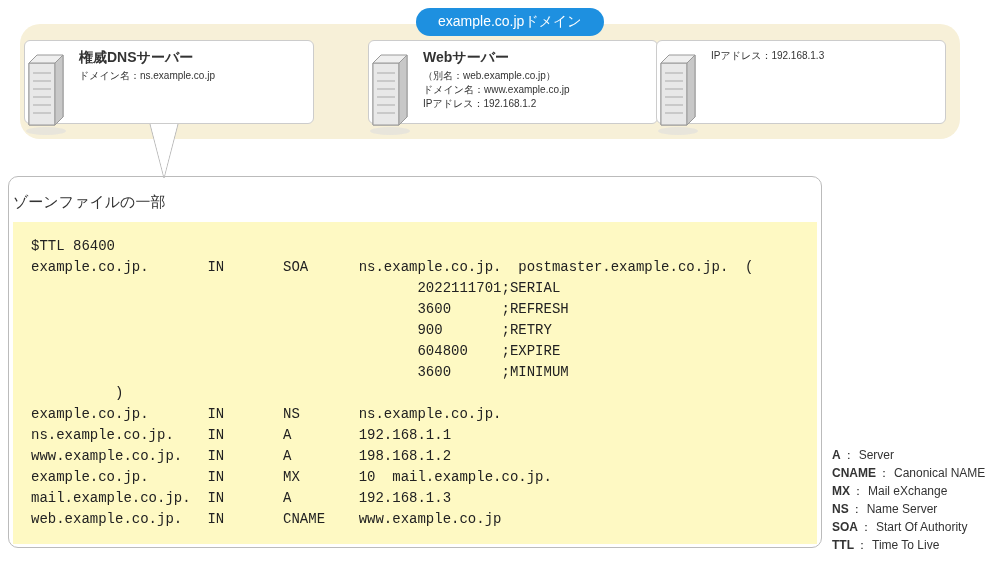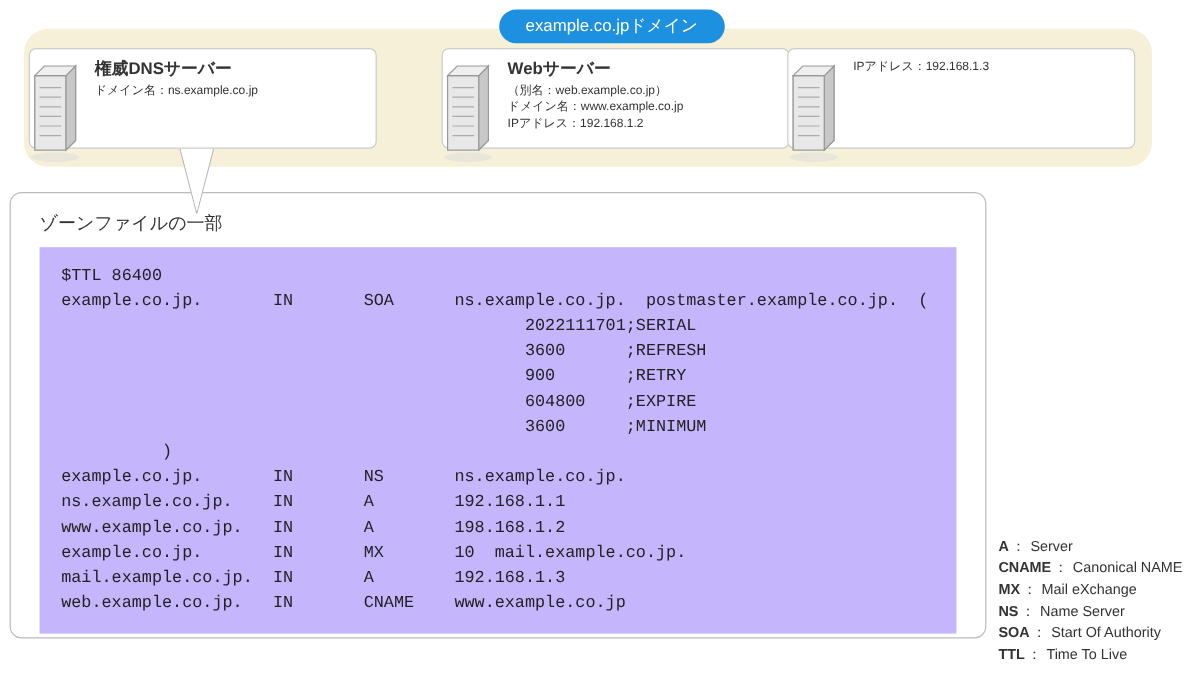--- a/index.html
+++ b/index.html
@@ -15,23 +15,23 @@
 .server-3 { left: 656px; }
 
 .server-icon { position: absolute; left: -4px; top: 10px; width: 50px; height: 86px; z-index: 3; }
 .server-svg { width: 100%; height: 100%; }
 
 .server-title { font-weight: bold; font-size: 14px; margin-bottom: 2px; }
 .server-line { font-size: 10px; line-height: 1.4; }
 
 .pointer { position: absolute; top: 124px; left: 146px; width: 36px; height: 54px; z-index: 3; }
 
-.zone-panel { position: absolute; top: 160px; left: 8px; width: 814px; height: 372px; border: 1px solid #bbb; border-radius: 10px; padding: 16px 24px; background: #fff; z-index: 2; }
+.zone-panel { position: absolute; top: 176px; left: 8px; width: 814px; height: 372px; border: 1px solid #bbb; border-radius: 10px; padding: 16px 4px; background: #fff; z-index: 2; }
 .zone-title { font-size: 15px; margin-bottom: 10px; }
-.zone-code { background: #c4b5fd; padding: 14px 18px; font-family: "Courier New", monospace; font-size: 14px; line-height: 1.5; white-space: pre; color: #222; }
+.zone-code { background: #fef9c3; padding: 14px 18px; font-family: "Courier New", monospace; font-size: 14px; line-height: 1.5; white-space: pre; color: #222; }
 
 .legend { position: absolute; top: 446px; left: 832px; width: 160px; font-size: 12px; line-height: 1.5; }
 .legend-row { display: flex; }
 .legend-key { font-weight: bold; }
 .legend-sep { margin: 0 4px 0 2px; }
 </style>
 </head>
 <body>
 
 <div class="domain-badge">example.co.jpドメイン</div>

